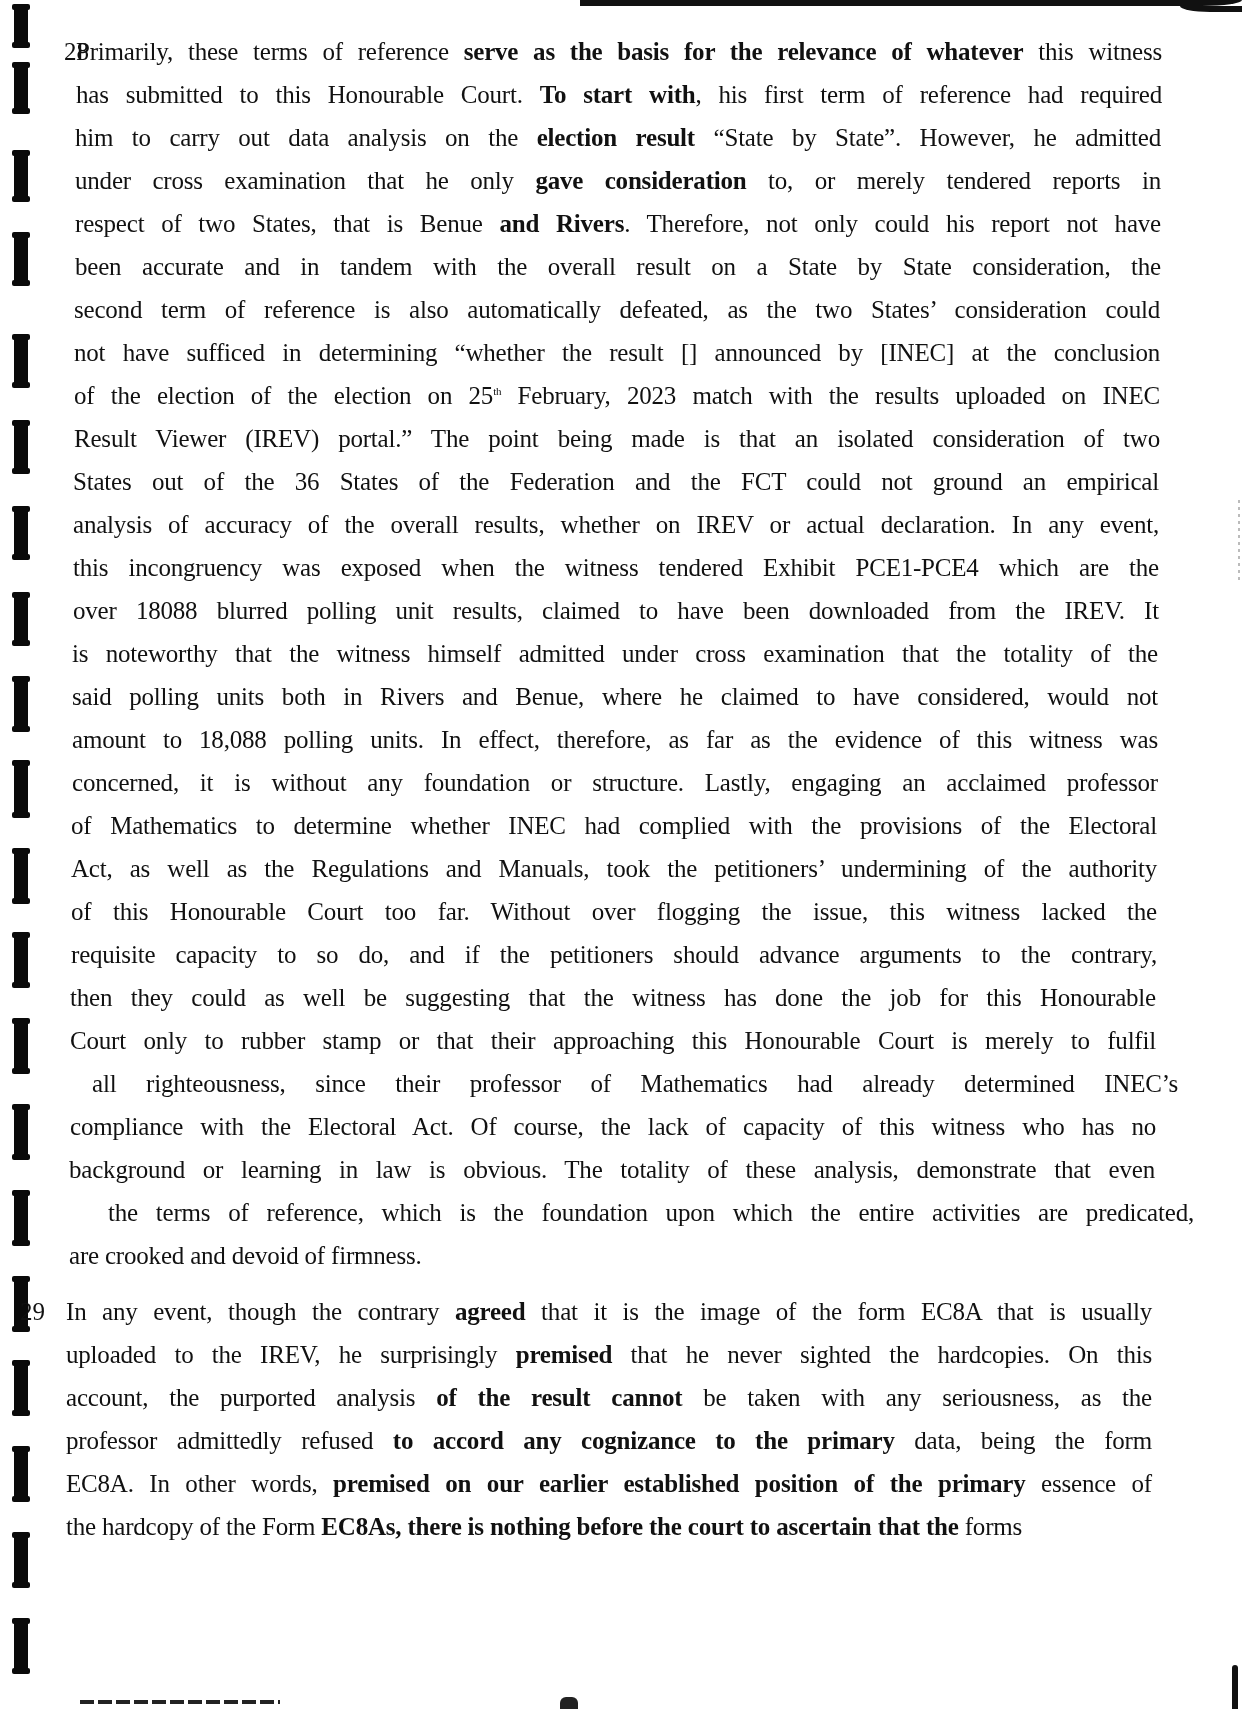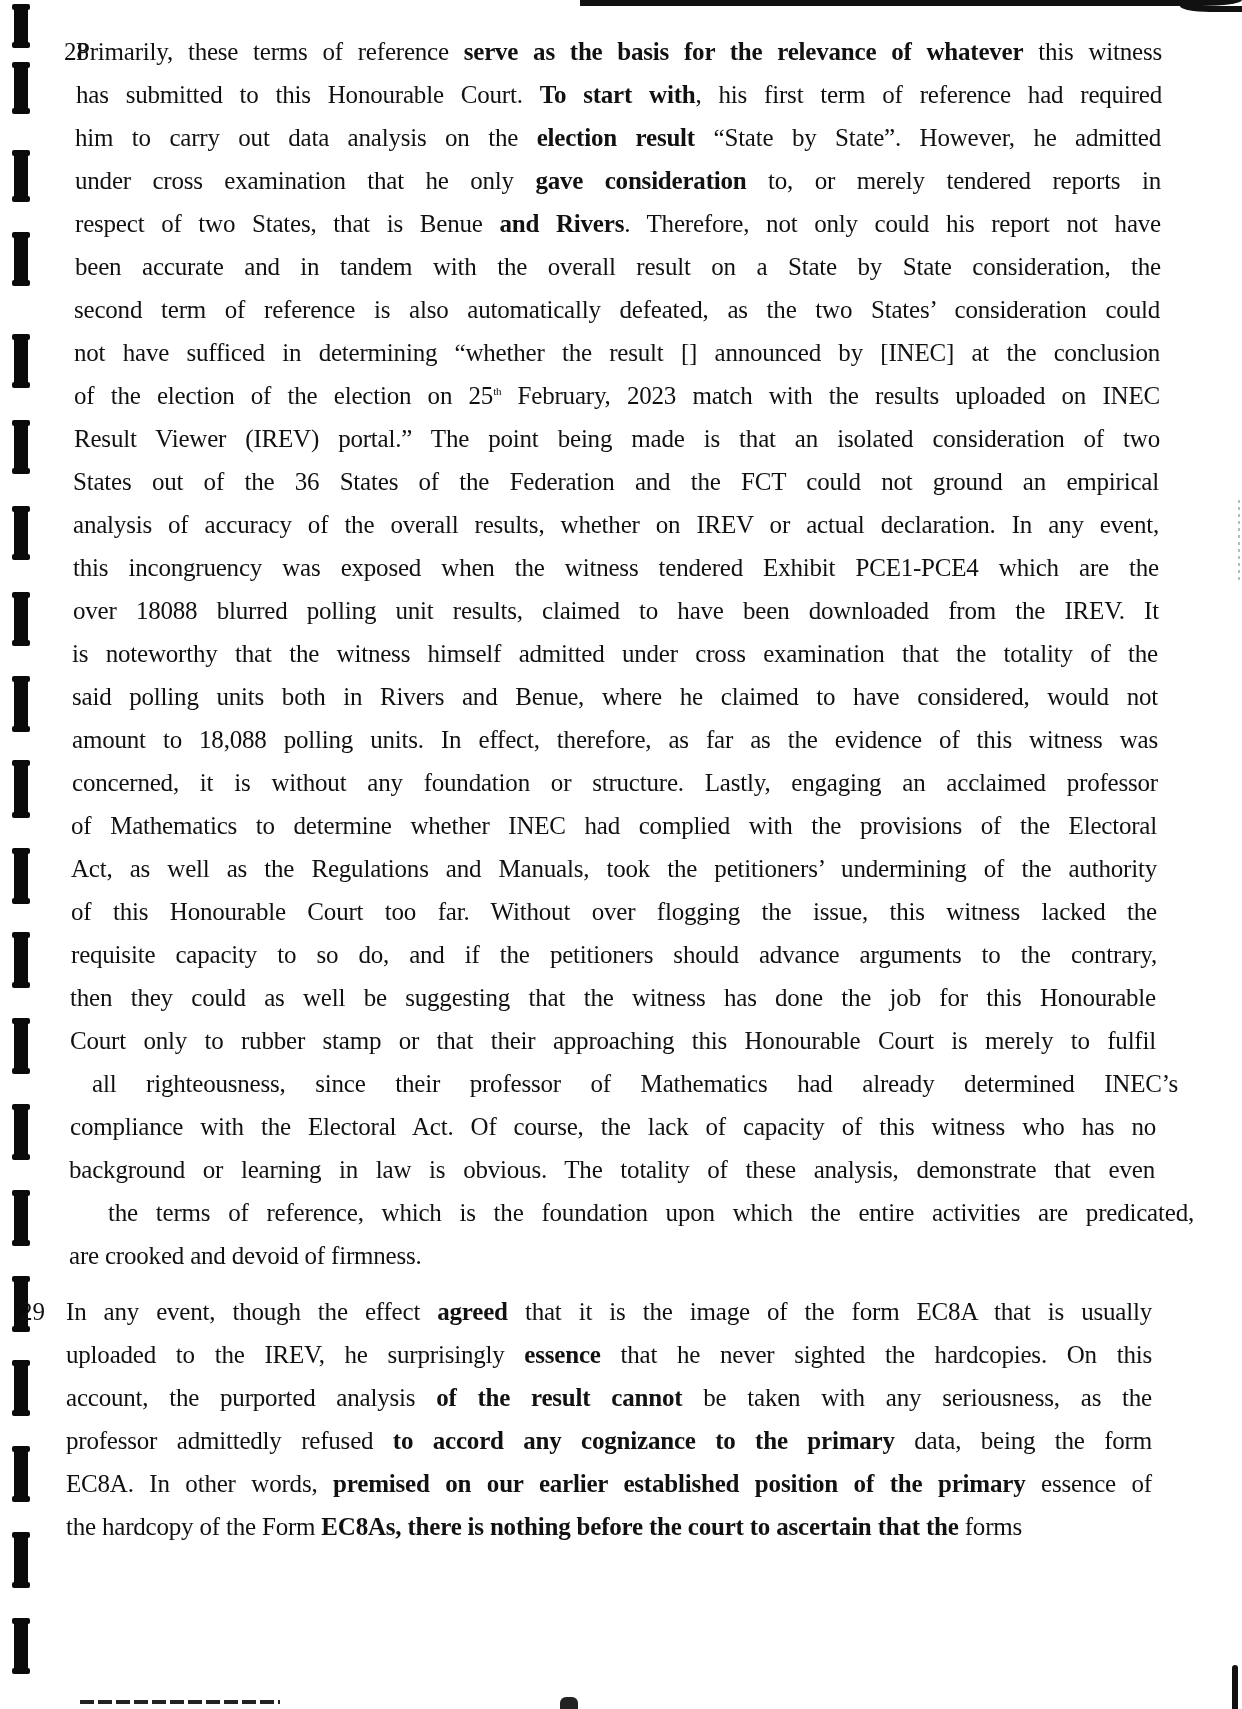--- a/index.html
+++ b/index.html
@@ -89,20 +89,20 @@
       <div class="line" style="top: 946px; left: 70px;"><span>then they could as well be suggesting that the witness has done the job for this Honourable</span></div>
       <div class="line" style="top: 989px; left: 70px;"><span>Court only to rubber stamp or that their approaching this Honourable Court is merely to fulfil</span></div>
       <div class="line" style="top: 1032px; left: 80px; margin-left: 12px;"><span>all righteousness, since their professor of Mathematics had already determined INEC’s</span></div>
       <div class="line" style="top: 1075px; left: 70px;"><span>compliance with the Electoral Act. Of course, the lack of capacity of this witness who has no</span></div>
       <div class="line" style="top: 1118px; left: 69px;"><span>background or learning in law is obvious. The totality of these analysis, demonstrate that even</span></div>
       <div class="line" style="top: 1161px; left: 76px; margin-left: 32px;"><span>the terms of reference, which is the foundation upon which the entire activities are predicated,</span></div>
       <div class="line last" style="top: 1204px; left: 69px;"><span>are crooked and devoid of firmness.</span></div>
     </div>
     <div class="para" style="top: 1290px;">
       <span class="pnum" style="top: 0px;">29</span>
-      <div class="line" style="top: 0px; left: 66px;"><span>In any event, though the effect </span><b>agreed</b><span> that it is the image of the form EC8A that is usually</span></div>
-      <div class="line" style="top: 43px; left: 66px;"><span>uploaded to the IREV, he surprisingly </span><b>essence</b><span> that he never sighted the hardcopies. On this</span></div>
+      <div class="line" style="top: 0px; left: 66px;"><span>In any event, though the contrary </span><b>agreed</b><span> that it is the image of the form EC8A that is usually</span></div>
+      <div class="line" style="top: 43px; left: 66px;"><span>uploaded to the IREV, he surprisingly </span><b>premised</b><span> that he never sighted the hardcopies. On this</span></div>
       <div class="line" style="top: 86px; left: 66px;"><span>account, the purported analysis </span><b>of the result cannot</b><span> be taken with any seriousness, as the</span></div>
       <div class="line" style="top: 129px; left: 66px;"><span>professor admittedly refused </span><b>to accord any cognizance to the primary</b><span> data, being the form</span></div>
       <div class="line" style="top: 172px; left: 66px;"><span>EC8A. In other words, </span><b>premised on our earlier established position of the primary</b><span> essence of</span></div>
       <div class="line last" style="top: 215px; left: 66px;"><span>the hardcopy of the Form </span><b>EC8As, there is nothing before the court to ascertain that the</b><span> forms</span></div>
     </div>
   </div>
 
 </body></html>

